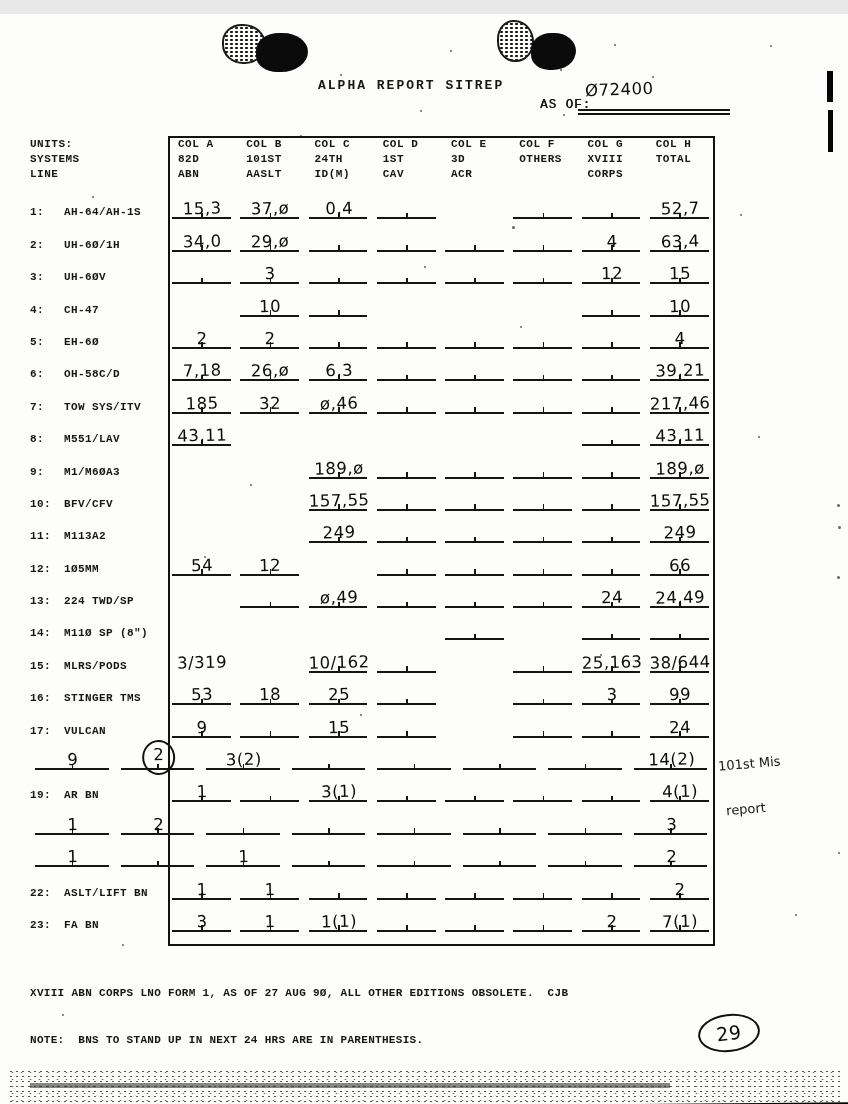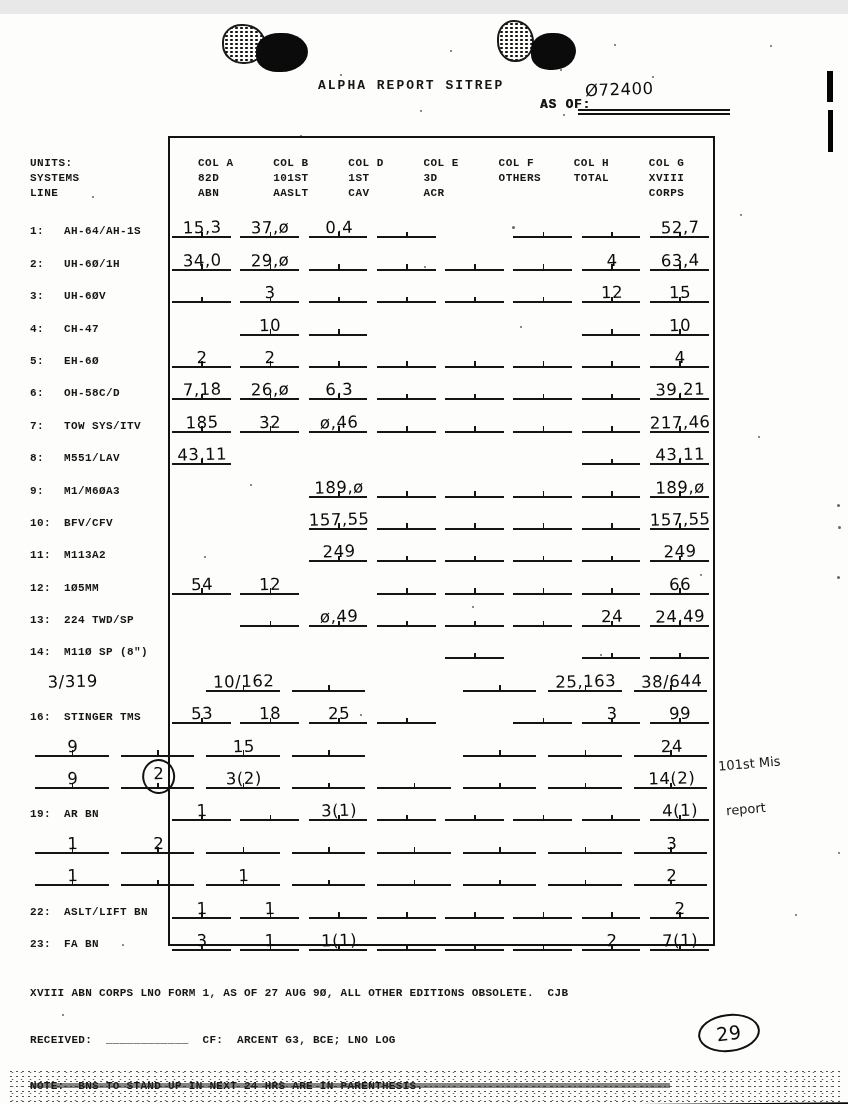--- a/index.html
+++ b/index.html
@@ -1,40 +1,40 @@
 <!DOCTYPE html>
 <html><head>
 <meta charset="utf-8">
 <style>
   * { margin:0; padding:0; box-sizing:border-box; }
   body { background:#e8e8e8; font-family:"Liberation Mono", monospace; }
   .page { position:relative; width:848px; height:1104px; background:#fdfdfb; margin:14px auto; overflow:hidden; color:#161616; }
 
   
   .title { position:absolute; left:318px; top:64px; font-size:13px; font-weight:bold; letter-spacing:2px; }
-  .asof-label { position:absolute; left:540px; top:84px; font-size:12.5px; font-weight:bold; letter-spacing:1px; text-shadow:0.6px 0 #161616; }
+  .asof-label { position:absolute; left:540px; top:84px; font-size:12.5px; font-weight:normal; letter-spacing:1px; text-shadow:0.6px 0 #161616; }
   .asof-value { position:absolute; left:585px; top:66px; font-family:"DejaVu Sans",sans-serif; font-size:22px; letter-spacing:3px; transform:rotate(-2deg); }
   .asof-lines { position:absolute; left:578px; top:95px; width:152px; height:6px; border-top:2px solid #111; border-bottom:2px solid #111; }
 
   
   .speckle-blob { position:absolute; border:2px solid #1a1a1a; border-radius:46% 54% 50% 50%;
      background-image:radial-gradient(#111 1.1px, transparent 1.5px); background-size:5px 4px; }
   .solid-blob { position:absolute; background:#0b0b0b; border-radius:48% 52% 56% 44%; }
   .edge-bar { position:absolute; background:#050505; }
   .noise-band { position:absolute; left:8px; bottom:13px; width:832px; height:36px;
      background-image:radial-gradient(#1c1c1c 0.8px, transparent 1.2px), radial-gradient(#3a3a3a 0.7px, transparent 1.1px), radial-gradient(#000 0.6px, transparent 1px);
      background-size:6px 5px, 9px 7px, 13px 6px; opacity:.75; }
   .noise-core { position:absolute; left:30px; bottom:30px; width:640px; height:5px; background:#222; opacity:.55; }
   .bottom-bar { position:absolute; left:0; bottom:0; width:848px; height:17px; background:#070707;
      clip-path:polygon(0 60%, 45% 30%, 100% 8%, 100% 100%, 0 100%); }
   .speck { position:absolute; background:#141414; border-radius:50%; }
 
   
   .table-border { position:absolute; left:168px; top:122px; width:547px; height:810px; border:2.2px solid #121212; pointer-events:none; }
-  .table-wrap { position:absolute; left:30px; top:139px; width:684px; }
+  .table-wrap { position:absolute; left:30px; top:120px; width:684px; }
   .thead { display:flex; height:58px; }
   .corner { width:138px; font-size:11px; font-weight:bold; line-height:15px; letter-spacing:0.5px; padding-top:3px; }
   .colhead { flex:1; font-size:11px; font-weight:bold; line-height:15px; padding:3px 0 0 10px; letter-spacing:0.5px; white-space:pre; }
   .tbody {}
   .trow { display:flex; height:32.4px; position:relative; }
   .rlabel { width:138px; display:flex; align-items:flex-end; padding-bottom:6px; font-size:11px; font-weight:bold; letter-spacing:0.4px; white-space:pre; }
   .rnum { width:34px; }
   .cell { flex:1; position:relative; }
   .ul { position:absolute; left:6%; right:8%; bottom:5px; border-bottom:2.2px solid #151515; }
   .ul::after { content:""; position:absolute; left:50%; bottom:0; width:1.6px; height:4.5px; background:#151515; }
@@ -67,42 +67,45 @@
 
   <div class="table-border"></div>
   <div class="table-wrap">
     <div class="thead">
       <div class="corner">
         <div>UNITS:</div>
         <div>SYSTEMS</div>
         <div>LINE</div>
       </div>
 
-      <div style="display:flex; flex:1;padding-left:20px;">
+      <div style="display:flex; flex:1;">
           <div class="colhead">COL A
 82D
 ABN</div>
           <div class="colhead">COL B
 101ST
 AASLT</div>
+          <div class="colhead">COL C
+24TH
+ID(M)</div>
           <div class="colhead">COL D
 1ST
 CAV</div>
           <div class="colhead">COL E
 3D
 ACR</div>
           <div class="colhead">COL F
 OTHERS
 </div>
+          <div class="colhead">COL G
+XVIII
+CORPS</div>
           <div class="colhead">COL H
 TOTAL
 </div>
-          <div class="colhead">COL G
-XVIII
-CORPS</div>
         </div>
     </div>
     <div class="tbody">
         <div class="trow">
           <div class="rlabel"><div class="rnum">1:</div><div>AH-64/AH-1S</div></div>
           <div class="cell">
             <div class="ul"></div>
             <div class="hand">15,3</div>
           </div>
           <div class="cell">
@@ -463,20 +466,21 @@
           </div>
           <div class="cell"></div>
           <div class="cell">
             <div class="ul"></div>
           </div>
           <div class="cell">
             <div class="ul"></div>
           </div>
         </div>
         <div class="trow">
+          <div class="rlabel"><div class="rnum">15:</div><div>MLRS/PODS</div></div>
           <div class="cell">
             <div class="hand">3/319</div>
           </div>
           <div class="cell"></div>
           <div class="cell">
             <div class="ul"></div>
             <div class="hand">10/162</div>
           </div>
           <div class="cell">
             <div class="ul"></div>
@@ -518,20 +522,21 @@
           <div class="cell">
             <div class="ul"></div>
             <div class="hand">3</div>
           </div>
           <div class="cell">
             <div class="ul"></div>
             <div class="hand">99</div>
           </div>
         </div>
         <div class="trow">
+          <div class="rlabel"><div class="rnum">17:</div><div>VULCAN</div></div>
           <div class="cell">
             <div class="ul"></div>
             <div class="hand">9</div>
           </div>
           <div class="cell">
             <div class="ul"></div>
           </div>
           <div class="cell">
             <div class="ul"></div>
             <div class="hand">15</div>
@@ -729,21 +734,20 @@
           <div class="cell">
             <div class="ul"></div>
             <div class="hand">7(1)</div>
           </div>
         </div>
       </div>
   </div>
 
   <div class="footer">
     <div>XVIII ABN CORPS LNO FORM 1, AS OF 27 AUG 9Ø, ALL OTHER EDITIONS OBSOLETE.  CJB</div>
-    <div>RECEIVED:  ____________  CF:  ARCENT G3, BCE; LNO LOG</div>
     <div>NOTE:  BNS TO STAND UP IN NEXT 24 HRS ARE IN PARENTHESIS.</div>
   </div>
 
   <div class="margin-note">
     <div>101st Mis</div>
     <div> report</div>
   </div>
   <div class="page-circle">
     <span class="hand">29</span>
   </div>

